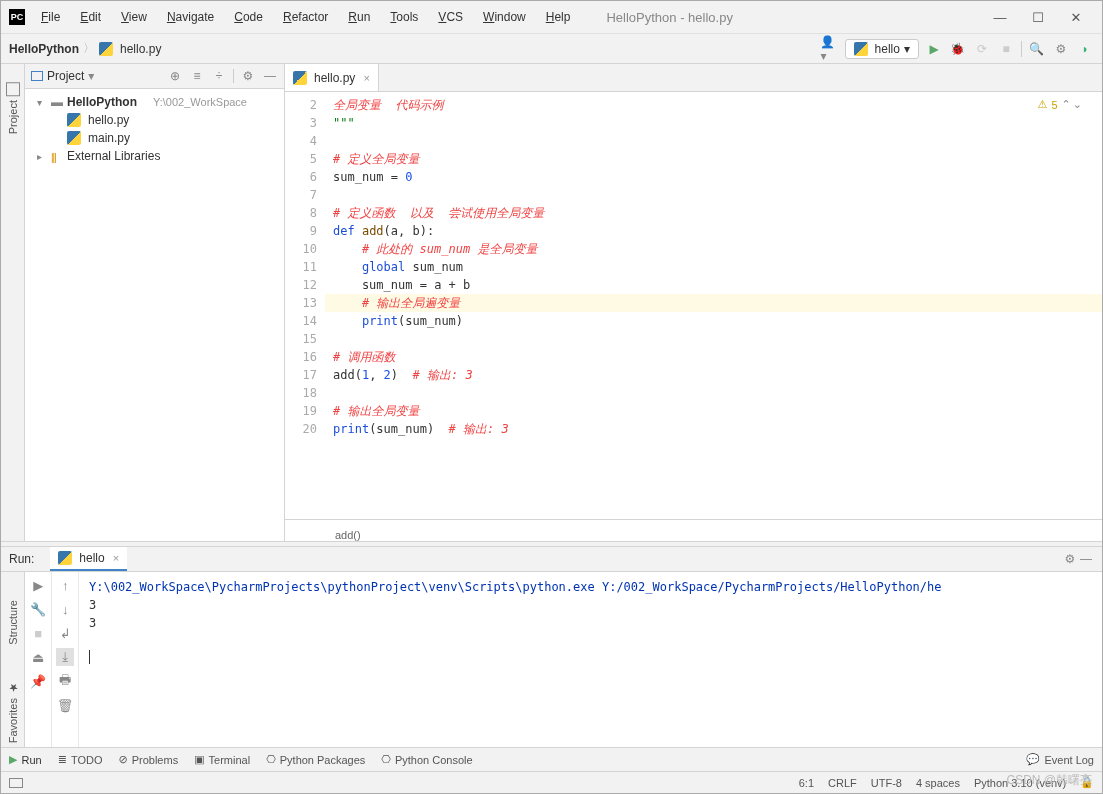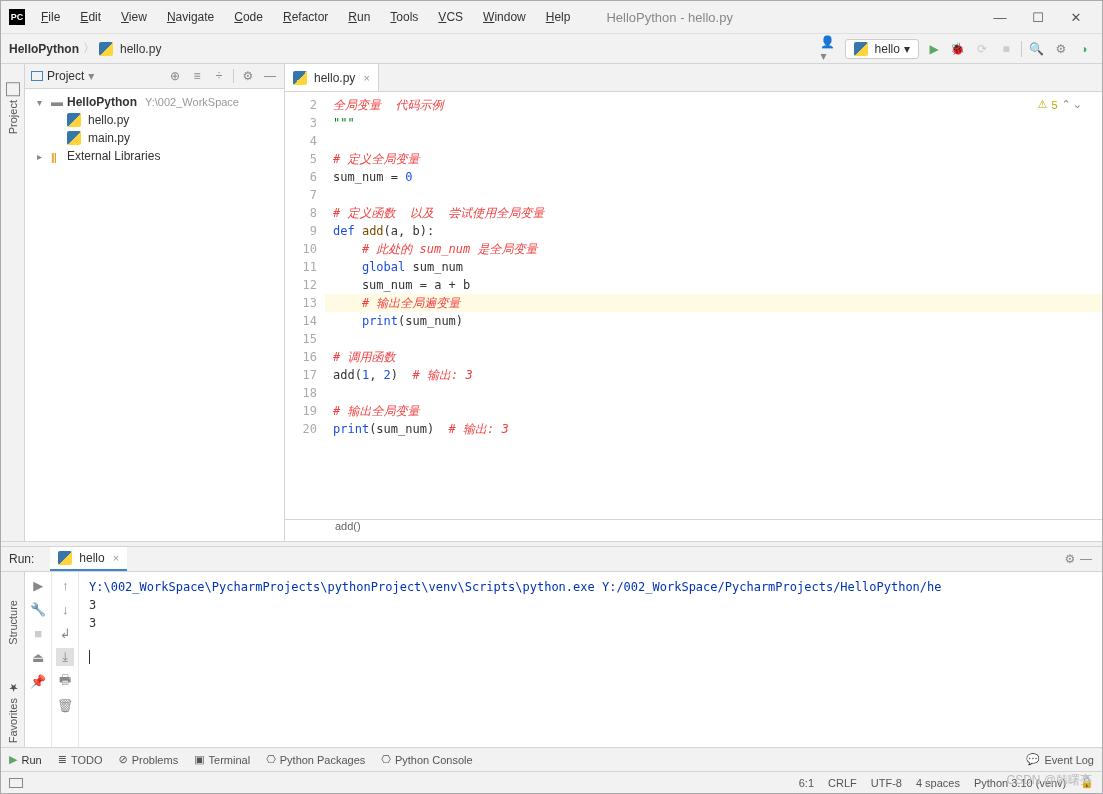--- a/index.html
+++ b/index.html
@@ -31,38 +31,38 @@
 .project-header { display: flex; align-items: center; padding: 4px 6px; border-bottom: 1px solid #d4d4d4; gap: 6px; background: #f2f2f2; }
 .project-header .title { font-weight: normal; display: flex; align-items: center; gap: 4px; }
 .project-header .spacer { flex: 1; }
 .ph-icon { width: 16px; height: 16px; display: flex; align-items: center; justify-content: center; cursor: pointer; color: #888; font-size: 12px; }
 .project-tree { flex: 1; padding: 4px 0; overflow: auto; font-size: 12px; }
 .tree-item { display: flex; align-items: center; padding: 2px 4px; gap: 4px; cursor: pointer; white-space: nowrap; }
 .tree-indent-1 { padding-left: 12px; }
 .tree-indent-2 { padding-left: 42px; }
 .chevron { width: 10px; color: #888; font-size: 10px; }
 .folder-icon { color: #888; }
-.tree-path { color: #999; margin-left: 4px; font-size: 11px; }
+.tree-path { color: #999; margin-left: 12px; font-size: 11px; }
 .editor-area { flex: 1; display: flex; flex-direction: column; background: #fff; }
 .editor-tabs { display: flex; align-items: center; height: 28px; background: #f2f2f2; border-bottom: 1px solid #d4d4d4; }
 .editor-tab { display: flex; align-items: center; padding: 4px 8px; background: #fff; border-right: 1px solid #d4d4d4; gap: 4px; height: 100%; }
 .close-x { color: #999; cursor: pointer; font-size: 11px; margin-left: 4px; }
 .editor-body { flex: 1; display: flex; overflow: hidden; position: relative; }
 .gutter { width: 40px; background: #fff; text-align: right; padding: 4px 8px 4px 0; color: #aaa; font-family: "Consolas", monospace; font-size: 12px; line-height: 18px; }
 .code { flex: 1; font-family: "Consolas", monospace; font-size: 12px; line-height: 18px; padding: 4px 0; white-space: pre; position: relative; }
 .code-line { height: 18px; padding-left: 8px; }
 .hl { background: #fffae3; }
 .kw { color: #1d4ed8; }
 .str { color: #067d17; }
 .num { color: #1750eb; }
 .com { color: #ef4444; font-style: italic; }
 .fn { color: #7a4c00; }
 .warning-badge { position: absolute; top: 6px; right: 20px; color: #c9a100; font-size: 11px; display: flex; align-items: center; gap: 4px; }
 .nav-arrows { display: flex; gap: 2px; color: #888; }
-.editor-footer { height: 22px; border-top: 1px solid #d4d4d4; display: flex; align-items: flex-start; padding: 0 10px; font-size: 11px; color: #666; background: #fff; }
+.editor-footer { height: 22px; border-top: 1px solid #d4d4d4; display: flex; align-items: flex-end; padding: 0 10px; font-size: 11px; color: #666; background: #fff; }
 .editor-footer .crumb { margin-left: 40px; }
 .resize-handle { height: 6px; background: #f2f2f2; border-top: 1px solid #d4d4d4; border-bottom: 1px solid #d4d4d4; cursor: ns-resize; }
 .run-panel { height: 200px; display: flex; flex-direction: column; background: #fff; }
 .run-header { display: flex; align-items: center; height: 26px; padding: 0 8px; border-bottom: 1px solid #d4d4d4; background: #f2f2f2; }
 .run-tab { display: flex; align-items: center; gap: 4px; padding: 4px 8px; border-bottom: 2px solid #4083c9; background: #fff; }
 .run-header .spacer { flex: 1; }
 .run-body { flex: 1; display: flex; }
 .run-toolbar { width: 54px; border-right: 1px solid #e8e8e8; display: flex; }
 .run-tool-col { width: 27px; display: flex; flex-direction: column; align-items: center; padding: 4px 0; gap: 6px; }
 .rt-icon { width: 18px; height: 18px; display: flex; align-items: center; justify-content: center; color: #888; cursor: pointer; font-size: 13px; }

